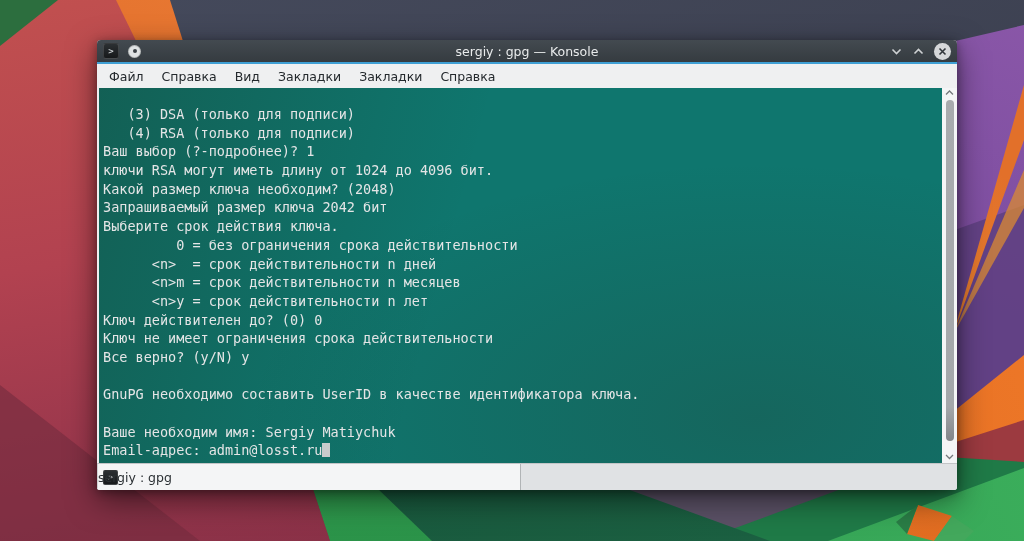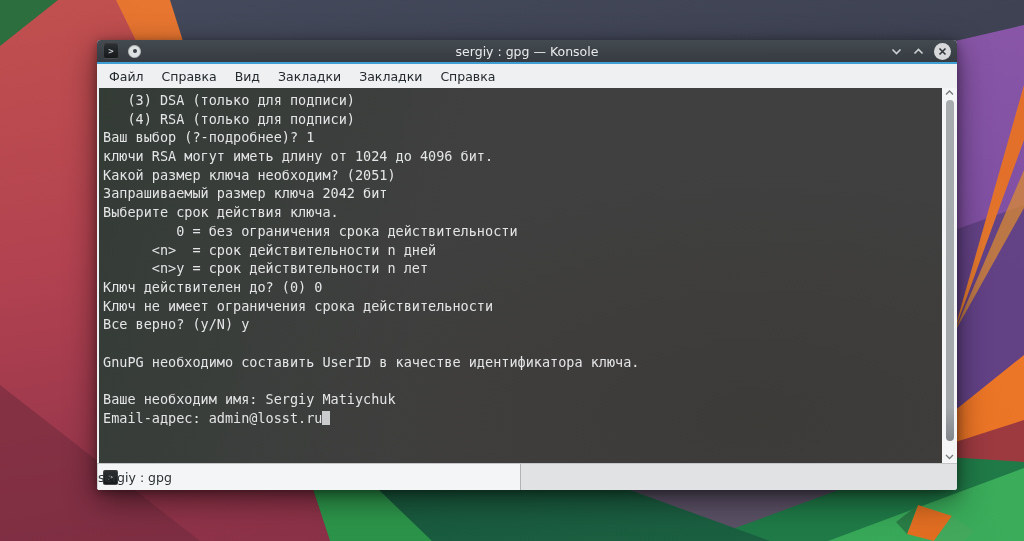--- a/index.html
+++ b/index.html
@@ -52,21 +52,21 @@
   .tb-ctrls svg { display:block; }
   .close-btn { width:17px; height:17px; border-radius:50%; background:#d6d8da; display:flex; align-items:center; justify-content:center; }
 
   .accent { height:2px; flex:0 0 2px; background:#3f9fd4; }
 
   .menubar { height:24px; flex:0 0 24px; background:#eff0f1; display:flex; align-items:center;
              font-size:12.5px; color:#24292d; padding-left:3px; }
   .menu-item { padding:3px 9px; border-radius:2px; cursor:default; }
 
   .term-row { flex:1 1 auto; display:flex; background:#eff0f1; padding:0 0 0 2px; min-height:0; }
-  .term-text { flex:1 1 auto; position:relative; background:#404040; overflow:hidden; padding:3px 0 0 4px; }
+  .term-text { flex:1 1 auto; position:relative; background:#0f766e; overflow:hidden; padding:17px 0 0 4px; }
   .term-text::before { content:""; position:absolute; inset:0;
       background:linear-gradient(105deg, rgba(26,50,32,.32), rgba(0,0,0,0) 42%),
                  radial-gradient(ellipse at 78% 88%, rgba(46,38,26,.20), rgba(0,0,0,0) 55%); }
   .tline { position:relative; z-index:1; height:18.7px; line-height:18.7px; white-space:pre;
            font-family:"DejaVu Sans Mono","Liberation Mono",monospace; font-size:13.5px; color:#e4e5e6; }
   .cursor { display:inline-block; width:8px; height:14px; background:#c9cbcc; vertical-align:-2px; }
 
   .scrollbar { flex:0 0 15px; background:#f4f5f6; position:relative; }
   .sb-arrow { position:absolute; left:0; width:100%; display:flex; justify-content:center; color:#74797c; }
   .sb-up { top:2px; } .sb-down { bottom:3px; }
@@ -142,25 +142,26 @@
       <span class="menu-item">Закладки</span>
       <span class="menu-item">Справка</span>
     </div>
 
     <div class="term-row">
       <div class="term-text">
         <div class="tline">   (3) DSA (только для подписи)</div>
         <div class="tline">   (4) RSA (только для подписи)</div>
         <div class="tline">Ваш выбор (?-подробнее)? 1</div>
         <div class="tline">ключи RSA могут иметь длину от 1024 до 4096 бит.</div>
-        <div class="tline">Какой размер ключа необходим? (2051)</div>
+        <div class="tline">Какой размер ключа необходим? (2048)</div>
         <div class="tline">Запрашиваемый размер ключа 2042 бит</div>
         <div class="tline">Выберите срок действия ключа.</div>
         <div class="tline">         0 = без ограничения срока действительности</div>
         <div class="tline">      &lt;n&gt;  = срок действительности n дней</div>
+        <div class="tline">      &lt;n&gt;m = срок действительности n месяцев</div>
         <div class="tline">      &lt;n&gt;y = срок действительности n лет</div>
         <div class="tline">Ключ действителен до? (0) 0</div>
         <div class="tline">Ключ не имеет ограничения срока действительности</div>
         <div class="tline">Все верно? (y/N) y</div>
         <div class="tline"></div>
         <div class="tline">GnuPG необходимо составить UserID в качестве идентификатора ключа.</div>
         <div class="tline"></div>
         <div class="tline">Ваше необходим имя: Sergiy Matiychuk</div>
         <div class="tline"><span>Email-адрес: admin@losst.ru</span><span class="cursor"></span></div>
       </div>

